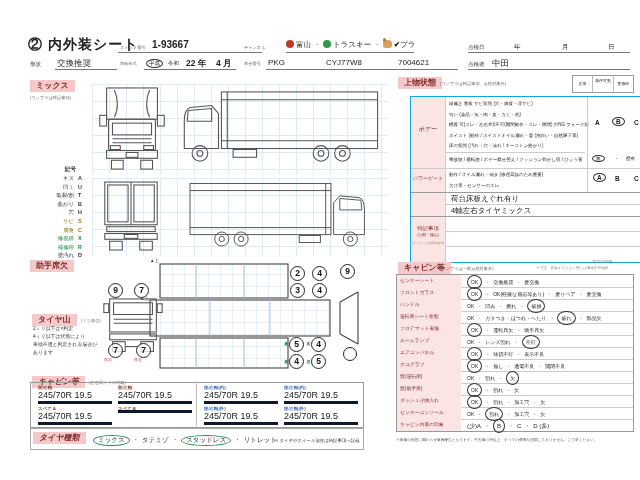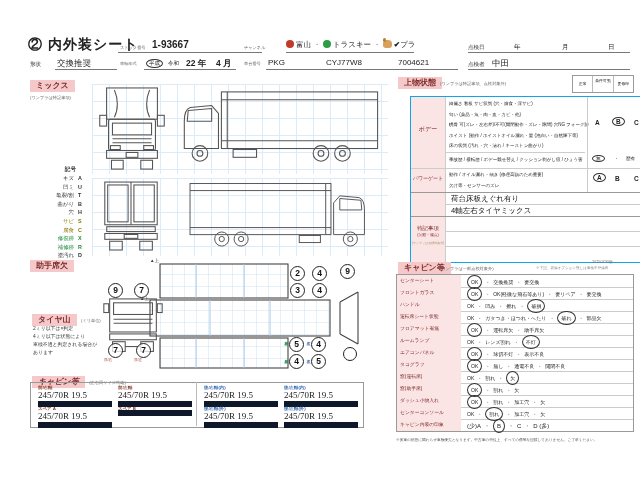--- a/index.html
+++ b/index.html
@@ -17,21 +17,21 @@
         font-weight:bold;color:#111;}
   .cnum.empty{width:12px;height:12px;}
   .sel{border:1px solid #333;border-radius:50%;padding:0 3px;display:inline-block;}
   .sel-g{border:1.2px solid #2e8b57;border-radius:50%;padding:0 4px;display:inline-block;}
   .vtext{writing-mode:vertical-rl;font-size:4px;line-height:4px;}
   .legend-row{display:flex;align-items:center;font-size:5.4px;line-height:8.6px;}
   .legend-row .nm{flex:1;text-align:right;margin-right:4px;}
   .legend-row .cd{width:10px;text-align:left;font-weight:bold;}
   .lg-olive{color:#8a7600;} .lg-green{color:#1d8a3c;} .lg-dark{color:#333;}
   .ts-label{font-size:4.4px;font-weight:bold;}
-  .ts-val{font-size:9px;border-bottom:6px solid #0f172a;width:74px;display:block;line-height:12px;font-family:Liberation Serif, serif;}
+  .ts-val{font-size:9px;border-bottom:3px solid #0f172a;width:74px;display:block;line-height:12px;}
   .maroon{color:#8a4030;} .blue{color:#3a6ab0;}
   .opts{font-size:5px;white-space:nowrap;color:#222;}
   .opw{display:inline-block;}
   .opw + .opw::before{content:"・";margin:0 3px;color:#444;}
   .cab-row{position:absolute;left:0;width:236px;height:12px;border-bottom:1px solid #ccc;}
   .cab-label{position:absolute;left:0;top:0;width:64px;height:12px;background:#fbe4e4;
              color:#7d2b2b;font-size:4.8px;line-height:12px;padding-left:3px;box-sizing:border-box;
              white-space:nowrap;overflow:hidden;}
   .cab-opts{position:absolute;left:70px;top:0;line-height:12px;}
   .bline{font-size:4.5px;line-height:10.5px;color:#222;white-space:nowrap;}
@@ -286,20 +286,27 @@
 
   <div class="abs ts-label maroon" style="left:38px;top:406px;">スペア A</div>
   <div class="abs ts-val" style="left:38px;top:410px;">245/70R 19.5</div>
   <div class="abs ts-label maroon" style="left:118px;top:406px;">スペア B</div>
   <div class="abs ts-val" style="left:118px;top:410px;"></div>
   <div class="abs ts-label blue" style="left:204px;top:406px;">後/右軸(外)</div>
   <div class="abs ts-val" style="left:204px;top:410px;">245/70R 19.5</div>
   <div class="abs ts-label blue" style="left:284px;top:406px;">後/左軸(外)</div>
   <div class="abs ts-val" style="left:284px;top:410px;">245/70R 19.5</div>
 
+  <div class="abs" style="left:30px;top:428px;width:332px;height:20px;border:1px solid #aaa;">
+    <span class="plabel" style="position:absolute;left:2px;top:3px;font-style:italic;">タイヤ種類</span>
+    <span class="abs opts" style="left:62px;top:6px;font-size:6.5px;">
+      <span class="opw"><span class="sel-g">ミックス</span></span><span class="opw"><span>タテミゾ</span></span><span class="opw"><span class="sel-g">スタッドレス</span></span><span class="opw"><span>リトレット</span></span>
+    </span>
+    <span class="abs" style="left:243px;top:9px;font-size:4.4px;color:#333;">※ タイヤやホイール混在は特記事項へ記載</span>
+  </div>
 
   <div class="abs plabel" style="left:398px;top:77px;">上物状態</div>
   <div class="abs tiny" style="left:440px;top:81px;">(ワンプラは特記事項、点検対象外)</div>
 
   <div class="abs" style="left:572px;top:75px;width:60px;height:16px;border:1px solid #999;display:flex;">
     <div style="flex:1;border-right:1px solid #bbb;font-size:3.9px;text-align:center;line-height:15px;">正常</div>
     <div style="flex:1;border-right:1px solid #bbb;font-size:3.9px;text-align:center;line-height:7px;padding-top:1px;">条件可動</div>
     <div style="flex:1;font-size:3.9px;text-align:center;line-height:15px;">要修理</div>
   </div>
 

